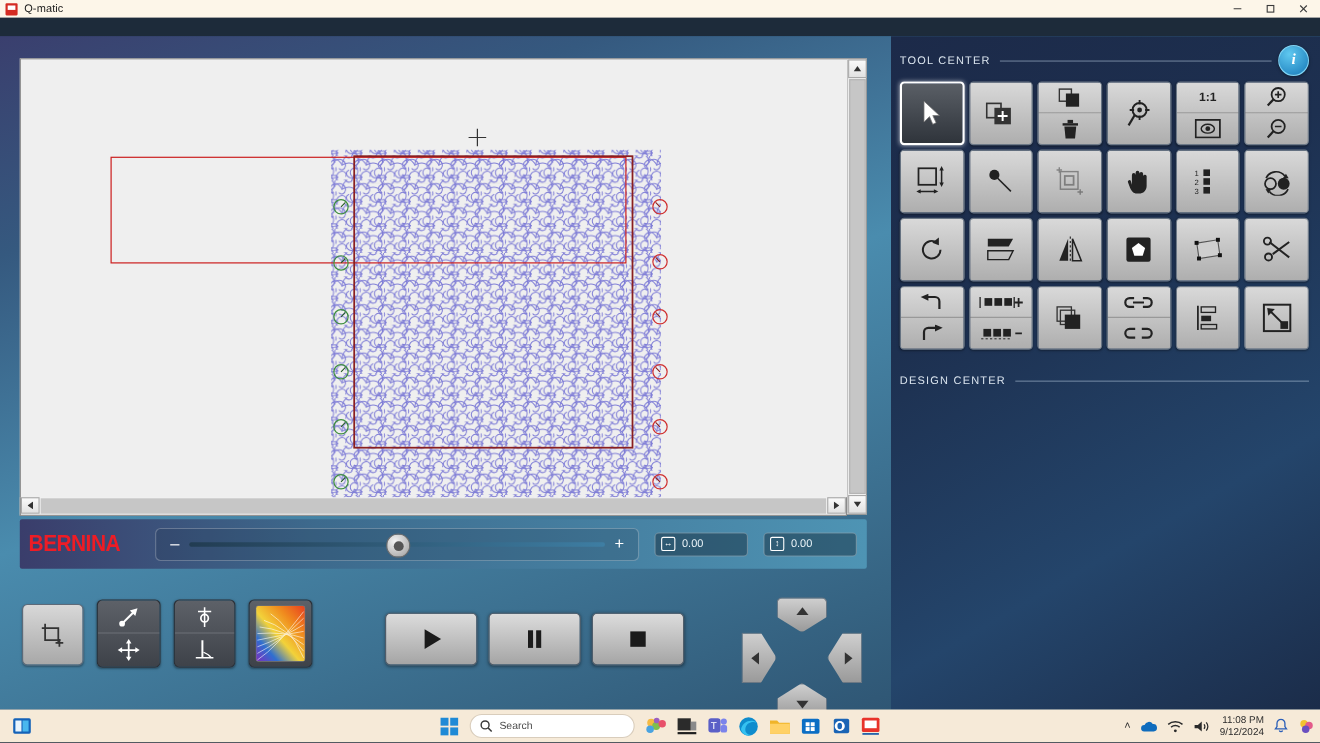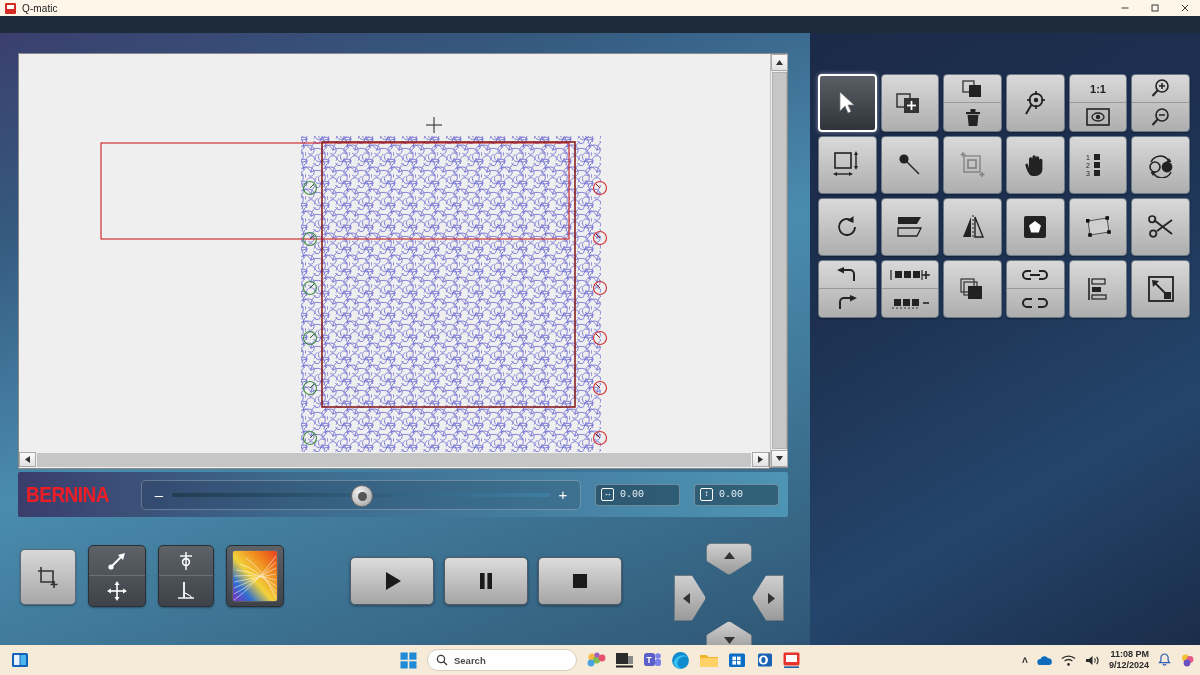--- a/index.html
+++ b/index.html
@@ -123,21 +123,21 @@
   .valbox{
     width:85px; height:22px; border:1px solid rgba(255,255,255,.3); border-radius:4px;
     background:rgba(15,35,52,.45); display:flex; align-items:center; margin-left:14px;
   }
   .vb-ico{
     width:13px; height:13px; margin-left:5px; margin-right:6px;
     border:1.3px solid #fff; border-radius:2px; position:relative;
   }
   .vb-ico span{ position:absolute; color:#fff; font-size:8px; line-height:10px;
     left:0; right:0; text-align:center; top:0; }
-  .vb-val{ color:#e8f2f7; font-size:10px;font-family:Liberation Mono, monospace; }
+  .vb-val{ color:#e8f2f7; font-size:10px; }
 
   
   .btm{ position:absolute; left:0; top:533px; width:810px; height:112px; }
   .bbtn{
     position:absolute; border-radius:5px;
     background:linear-gradient(#d8d8d8,#a8a8a8);
     border:1px solid #5e6a78; box-shadow:0 1px 2px rgba(0,0,0,.35);
     display:flex; align-items:center; justify-content:center;
   }
   .bbtn.dark{ background:linear-gradient(#5d6168,#3e4249); border-color:#2b2f36; }
@@ -196,21 +196,21 @@
   }
   .thumb{
     position:absolute; left:1px; top:1px; width:90px; height:72px;
     background:#f4f4f4; display:flex; align-items:center; justify-content:center;
   }
   .thumb-lbl{ position:absolute; left:2px; top:74px; font-size:9.5px; color:#111; }
 
   
   .taskbar{
     position:absolute; left:0; top:645px; width:1200px; height:30px;
-    background:#f6ead8; display:flex; align-items:center;font-weight:bold;
+    background:#f6ead8; display:flex; align-items:center;
   }
   .tb-center{
     position:absolute; left:50%; transform:translateX(-50%);
     display:flex; align-items:center; gap:9px;
   }
   .searchpill{
     width:150px; height:22px; border-radius:11px; background:#fff;
     border:1px solid #d9cdbc; display:flex; align-items:center; padding:0 8px;
     position:relative;
   }
@@ -478,20 +478,25 @@
           <polygon points="8,6.5 1,1 1,12" fill="#333"></polygon>
         </svg>
     </div>
     <div class="dpad-btn" style="left:706px;top:88px;width:46px;height:32px;border-radius:0 0 5px 5px;clip-path:polygon(50% 0,100% 45%,100% 100%,0 100%,0 45%);">
       <svg width="13" height="9" viewBox="0 0 13 9" style="margin-top:7px">
           <polygon points="6.5,8 1,1 12,1" fill="#333"></polygon>
         </svg>
     </div>
   </div>
 
+  <div class="panel-hdr" style="top:41px;">
+    <div class="ph-label">TOOL CENTER</div>
+    <div class="ph-line"></div>
+    <div class="info-btn">i</div>
+  </div>
 
   <div class="toolgrid">
 
     <div class="tool sel">
       <svg width="20" height="24" viewBox="0 0 20 24">
         <polygon points="3,1 3,20 8,15 11,22 14,20.5 11,14 17,14" fill="#fff" stroke="#777" stroke-width="0.7"></polygon>
       </svg>
     </div>
 
     <div class="tool">
@@ -740,20 +745,24 @@
     <div class="tool">
       <svg width="28" height="28" viewBox="0 0 28 28">
         <rect x="2" y="2" width="24" height="24" fill="none" stroke="#222" stroke-width="1.8"></rect>
         <line x1="7" y1="7" x2="19" y2="19" stroke="#222" stroke-width="1.8"></line>
         <polygon points="5,5 12,6 6,12" fill="#222"></polygon>
         <rect x="17" y="17" width="7" height="7" fill="#222"></rect>
       </svg>
     </div>
   </div>
 
+  <div class="panel-hdr" style="top:341px;">
+    <div class="ph-label">DESIGN CENTER</div>
+    <div class="ph-line"></div>
+  </div>
 
 
   <div class="taskbar">
     <div style="margin-left:11px;display:flex;align-items:center;">
       <svg width="18" height="18" viewBox="0 0 18 18">
         <rect x="1" y="2" width="16" height="14" rx="1.5" fill="#1462b8"></rect>
         <rect x="3" y="4" width="5.5" height="10" fill="#e8f4fd"></rect>
         <rect x="9.5" y="4" width="5.5" height="10" fill="#49b7ee"></rect>
       </svg>
     </div>

